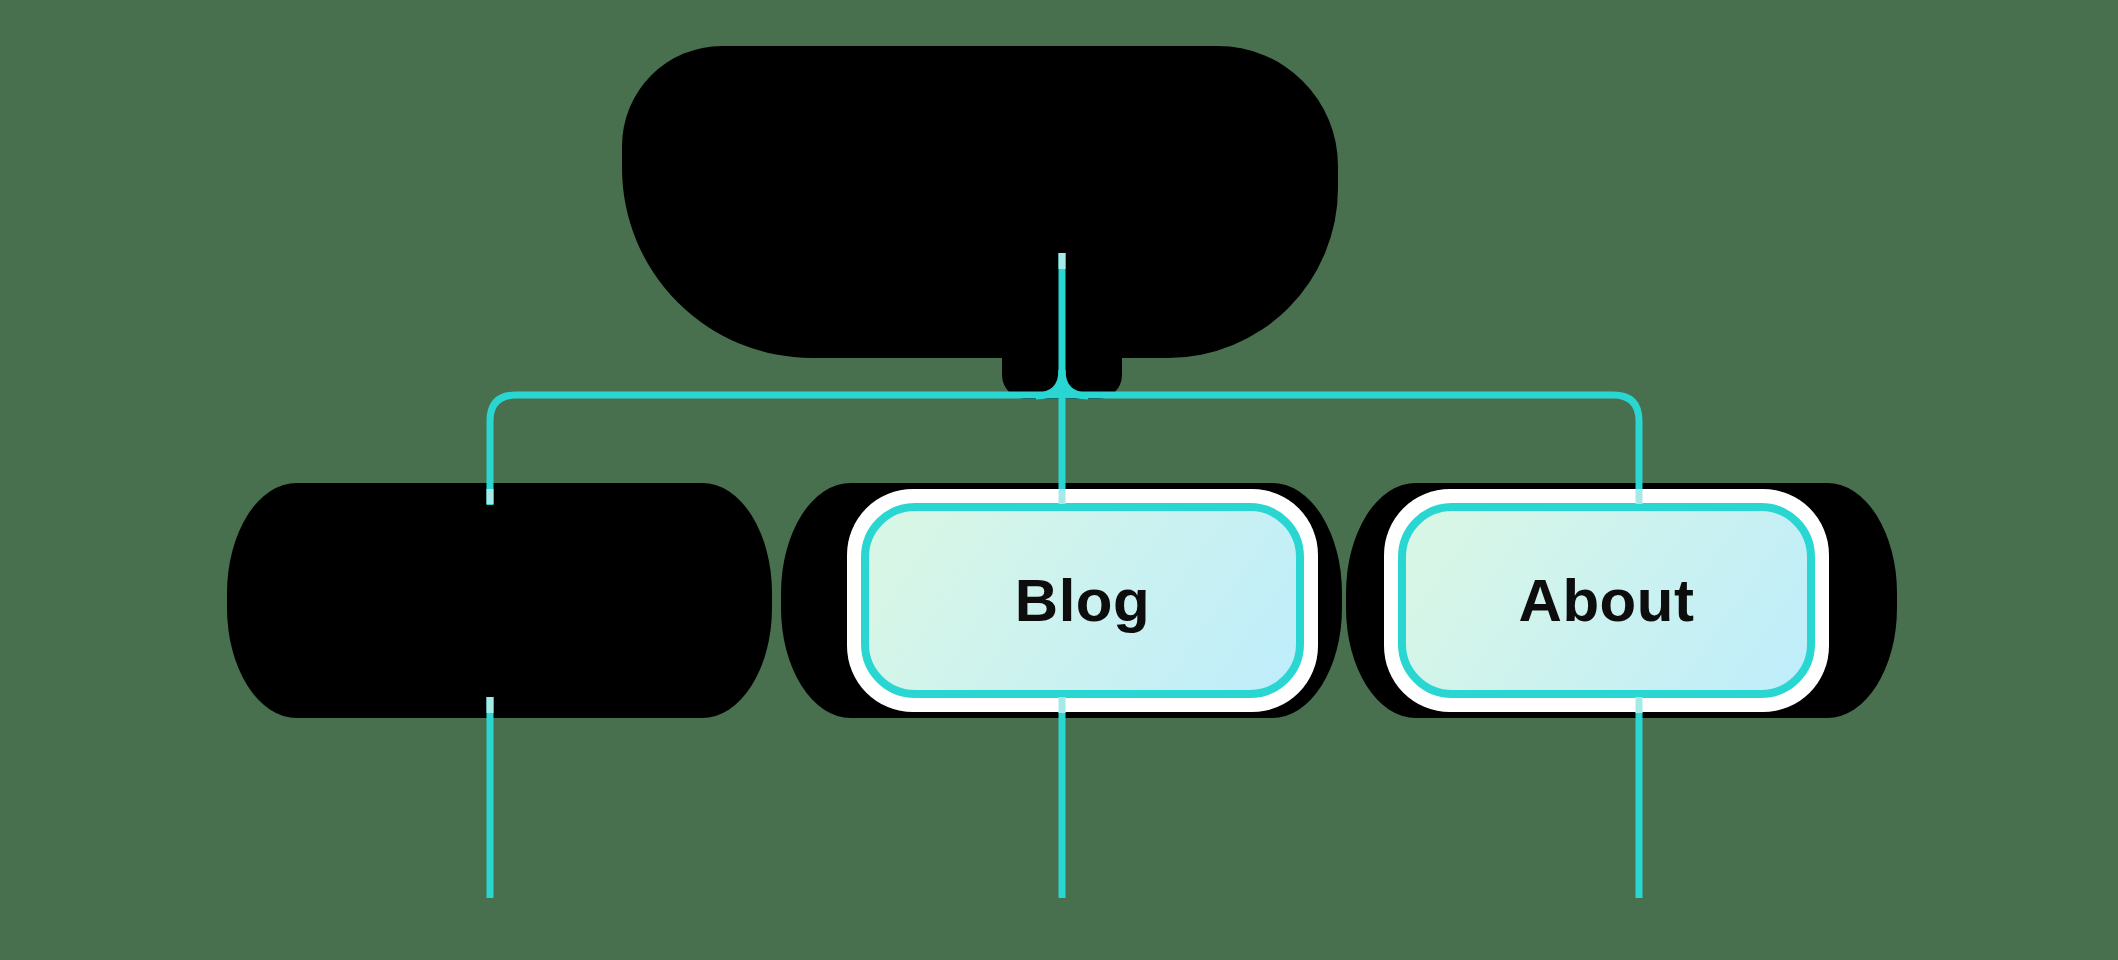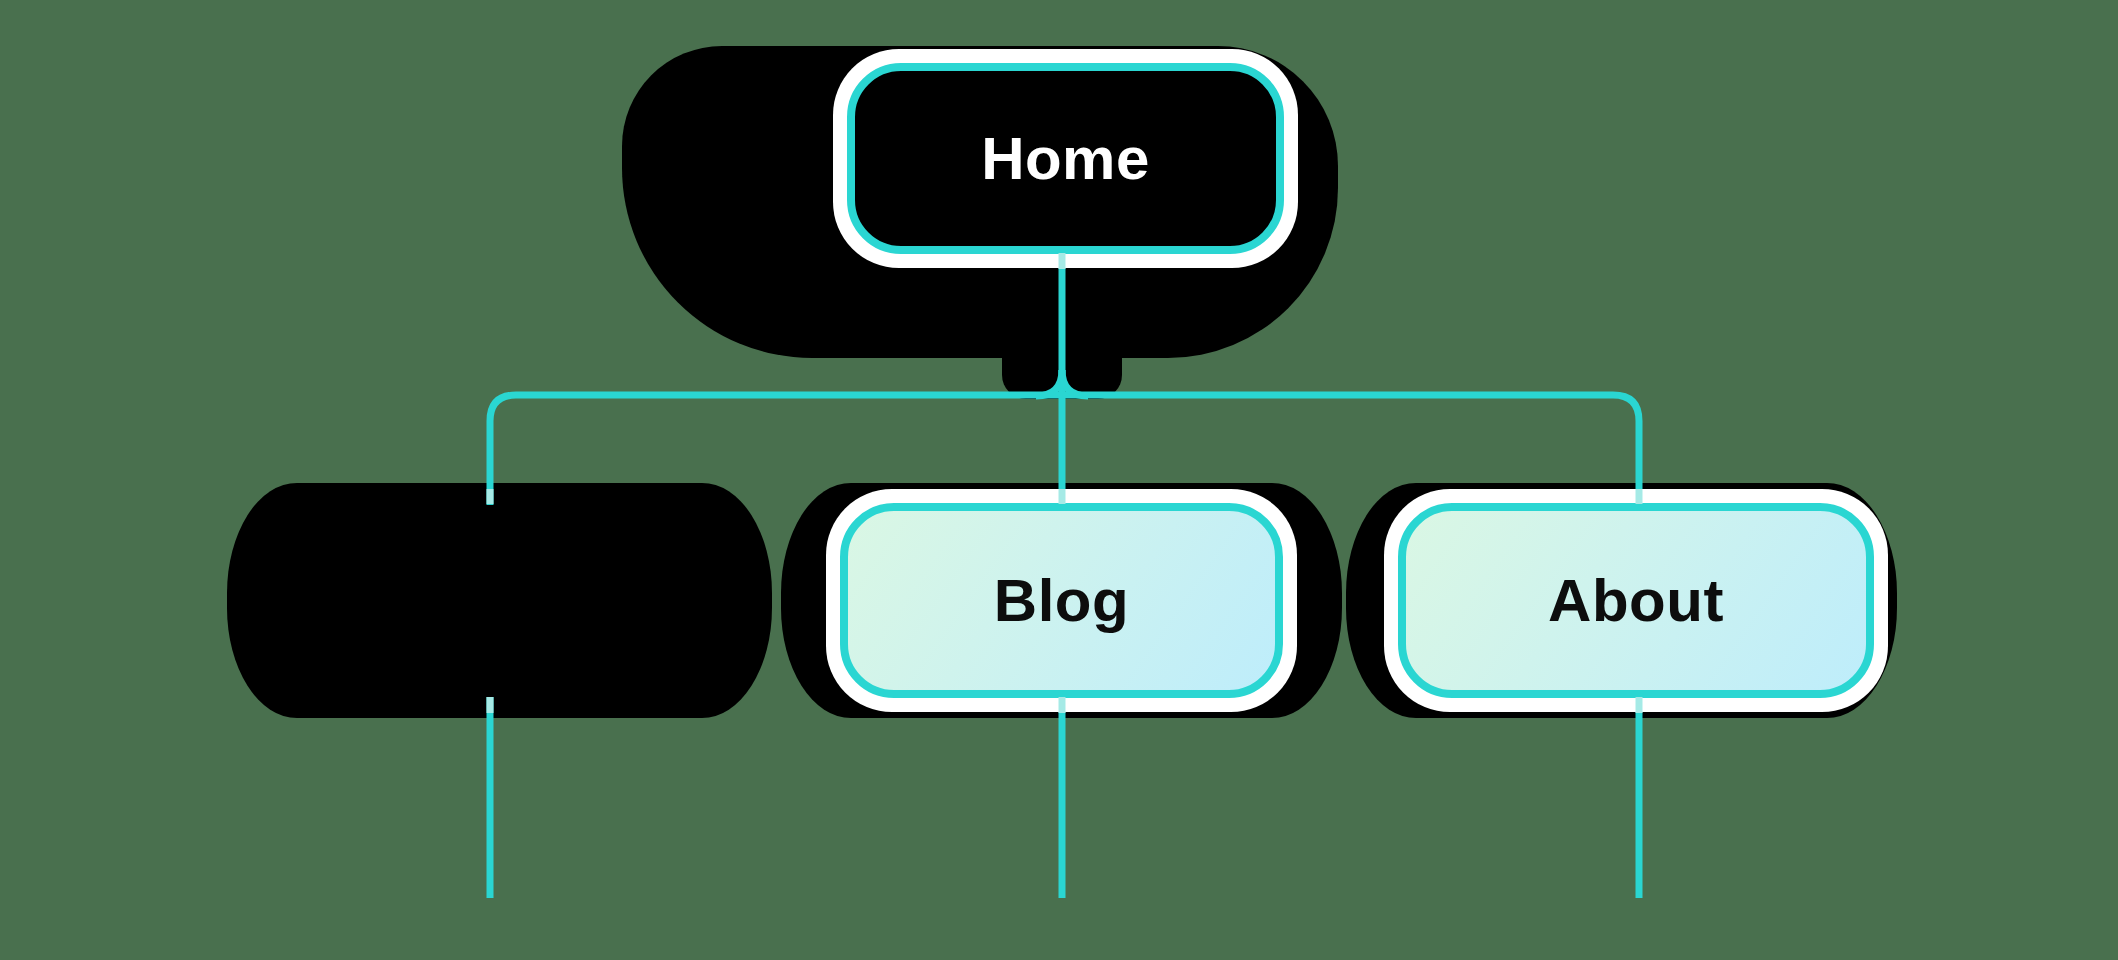--- a/index.html
+++ b/index.html
@@ -68,22 +68,22 @@
   }
   #node-home { left: 833px; top: 49px; width: 465px; height: 219px; }
   #node-home .node-inner {
     background: var(--rootFill, #000);
   }
   #node-home .node-label {
     color: var(--rootText, #fff);
   }
   .child-node { top: 489px; height: 223px; }
   #node-product { left: 265px;  width: 450px; }
-  #node-blog    { left: 826px;  width: 471px; }
-  #node-about   { left: 1384px; width: 504px; }
+  #node-blog    { left: 847px;  width: 471px; }
+  #node-about   { left: 1384px; width: 445px; }
   .child-node .node-inner {
     background: linear-gradient(125deg, var(--gradStart, #DAF7E4) 0%, var(--gradEnd, #BEEDFB) 100%);
   }
   .node-label {
     font-size: 60px;
     font-weight: 600;
     letter-spacing: 0.5px;
     color: var(--childText, #0D0D0D);
     white-space: nowrap;
     user-select: none;
@@ -107,25 +107,20 @@
     <path class="line" d="M 490 505 L 490 421 Q 490 395 516 395 L 1613 395 Q 1639 395 1639 421 L 1639 505"></path>
 
     <path class="line" d="M 1036 396 Q 1062 396 1062 370"></path>
     <path class="line" d="M 1088 396 Q 1062 396 1062 370"></path>
 
     <path class="line" d="M 490 697 L 490 898"></path>
     <path class="line" d="M 1062 696 L 1062 898"></path>
     <path class="line" d="M 1639 696 L 1639 898"></path>
   </svg>
 
-  <div class="node" id="node-home">
-    <div class="node-inner">
-      <span class="node-label">Home</span>
-    </div>
-  </div>
 
 
   <div class="node child-node" id="node-blog">
     <div class="node-inner">
       <span class="node-label">Blog</span>
     </div>
   </div>
 
   <div class="node child-node" id="node-about">
     <div class="node-inner">

